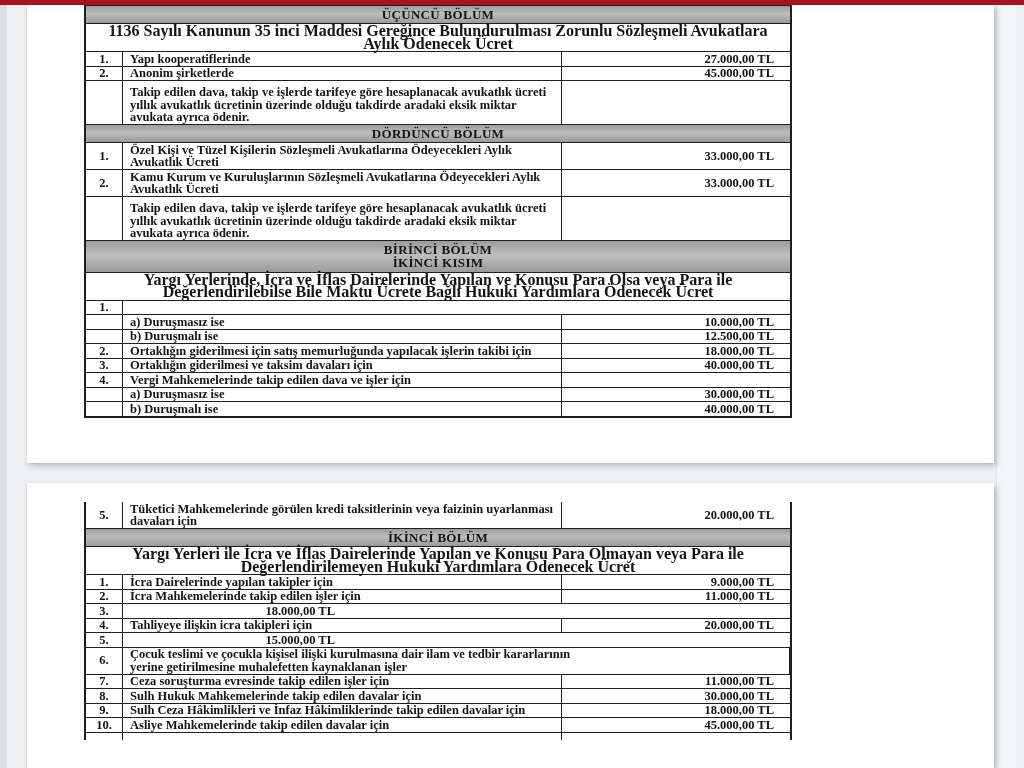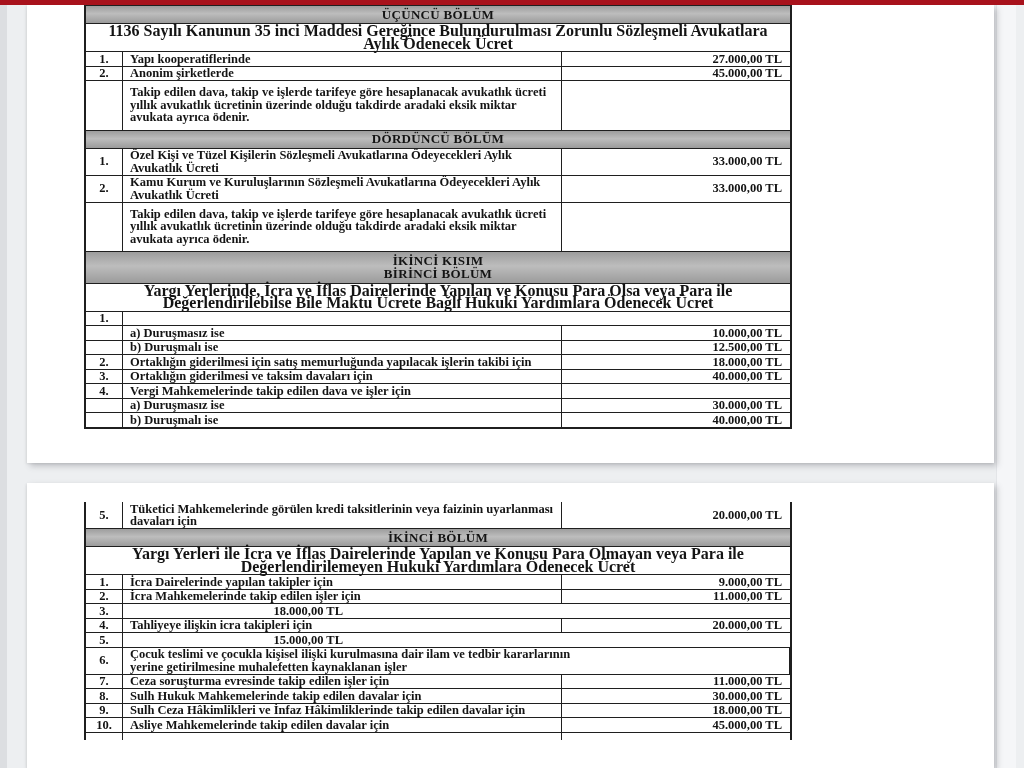--- a/index.html
+++ b/index.html
@@ -62,23 +62,23 @@
   }
   .cell.desc{
     flex:1;border-right:1.5px solid var(--border);
     display:flex;
     padding:.5px 6px .5px 7px;
   }
   .cell.desc span{max-width:460px;}
   .cell.fee{
     flex:0 0 228px;
     display:flex;align-items:center;justify-content:flex-end;
-    padding-right:8px;white-space:nowrap;
-  }
-  .fee-row.note .desc{align-items:flex-start;padding-top:5px;padding-bottom:6px;}
+    padding-right:16px;white-space:nowrap;
+  }
+  .fee-row.note .desc{align-items:flex-start;padding-top:5px;}
   .fee-row.stub{min-height:7px;border-bottom:none;}
   .doc-table .fee-row:last-child{border-bottom-width:2px;}
   #page2 .doc-table .fee-row:last-child{border-bottom:none;}
 </style>
 </head>
 <body>
 
 <div class="topbar"></div>
 <div class="left-edge"></div>
 <div class="scroll-strip"></div>
@@ -130,22 +130,22 @@
         <div class="cell fee">33.000,00 TL</div>
       </div>
       <div class="fee-row note">
         <div class="cell num"></div>
         <div class="cell desc">
           <span>Takip edilen dava, takip ve işlerde tarifeye göre hesaplanacak avukatlık ücreti yıllık avukatlık ücretinin üzerinde olduğu takdirde aradaki eksik miktar avukata ayrıca ödenir.</span>
         </div>
         <div class="cell fee"></div>
       </div>
       <div class="band">
+        <div class="band-line">BİRİNCİ BÖLÜM</div>
         <div class="band-line">İKİNCİ KISIM</div>
-        <div class="band-line">BİRİNCİ BÖLÜM</div>
       </div>
       <div class="subhead">
         <div>Yargı Yerlerinde, İcra ve İflas Dairelerinde Yapılan ve Konusu Para Olsa veya Para ile Değerlendirilebilse Bile Maktu Ücrete Bağlı Hukuki Yardımlara Ödenecek Ücret</div>
       </div>
       <div class="fee-row">
         <div class="cell num">1.</div>
         <div class="cell fee"></div>
       </div>
       <div class="fee-row">
         <div class="cell num"></div>

